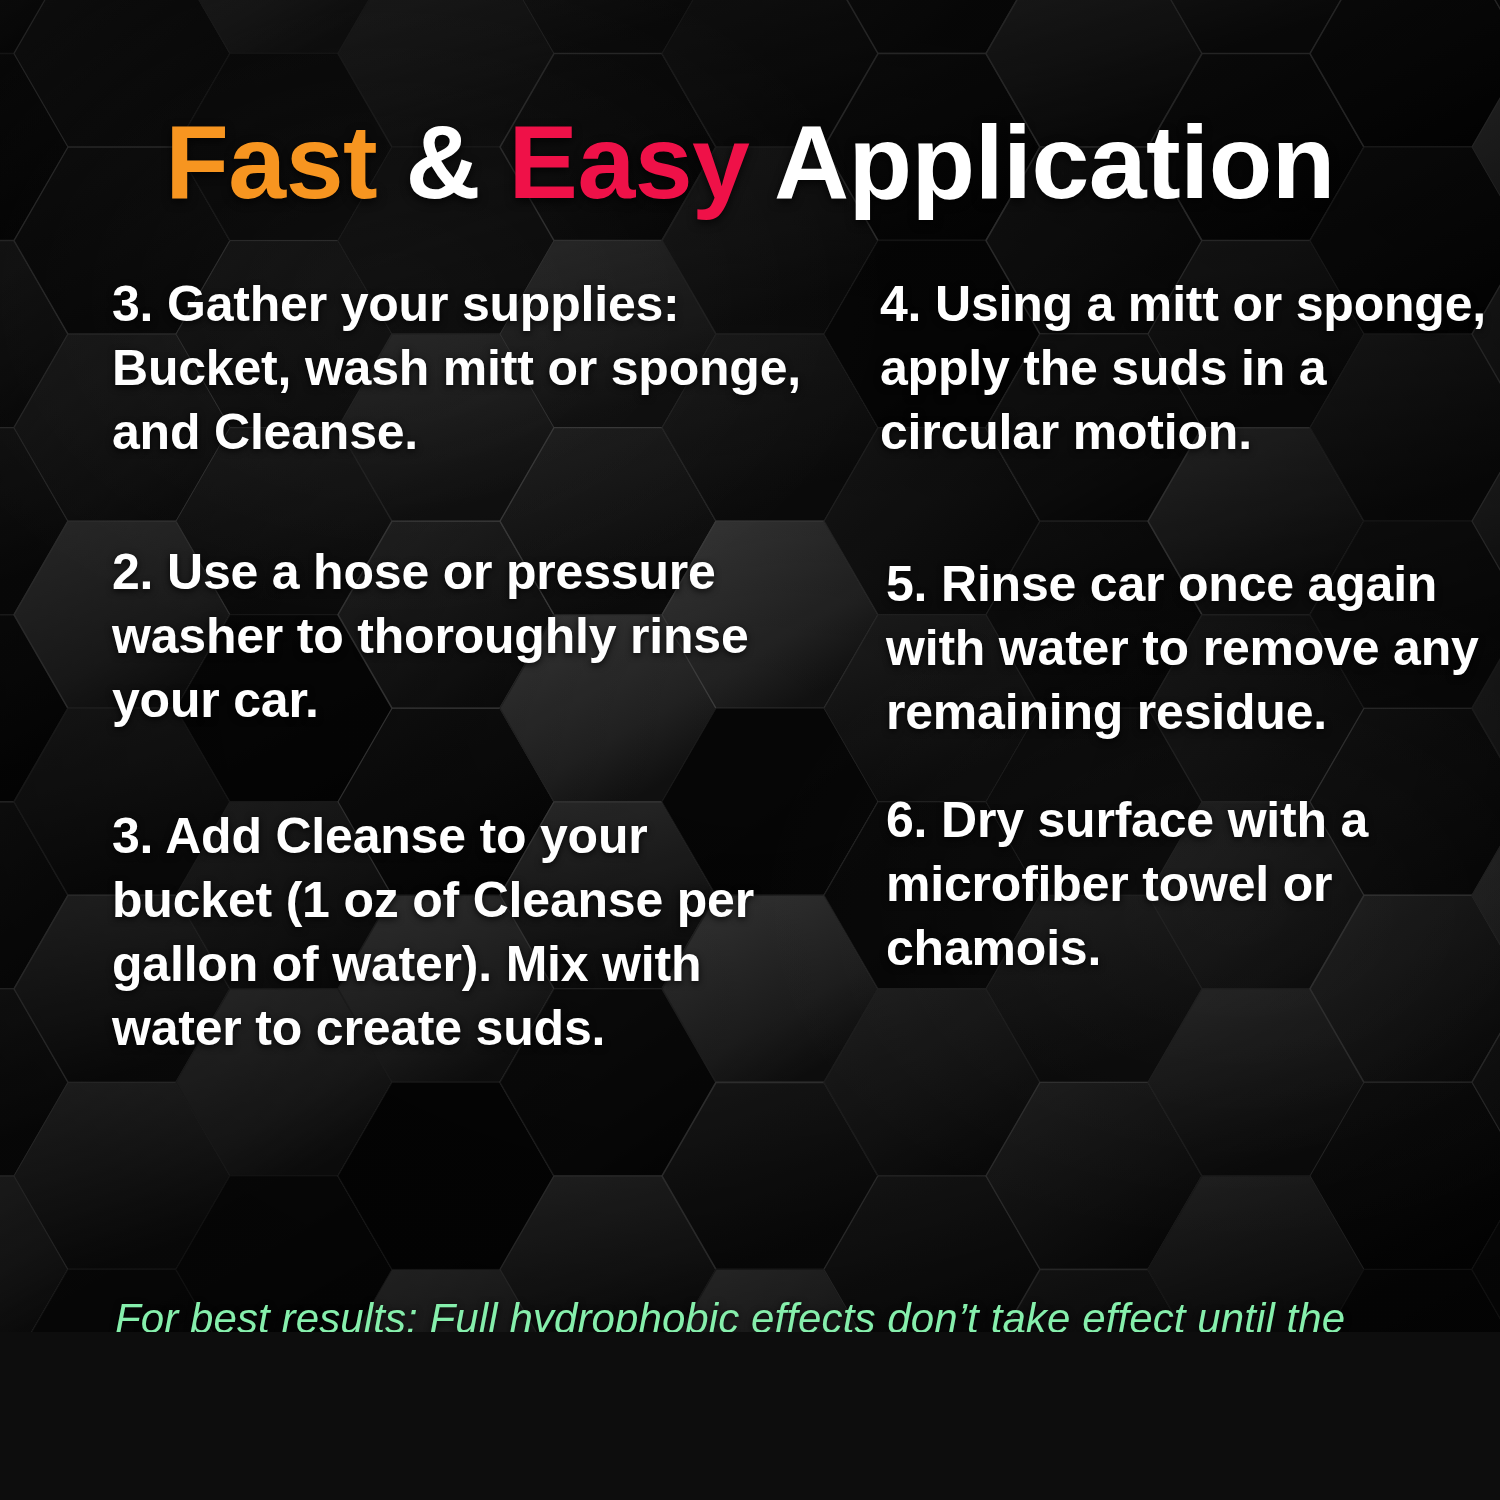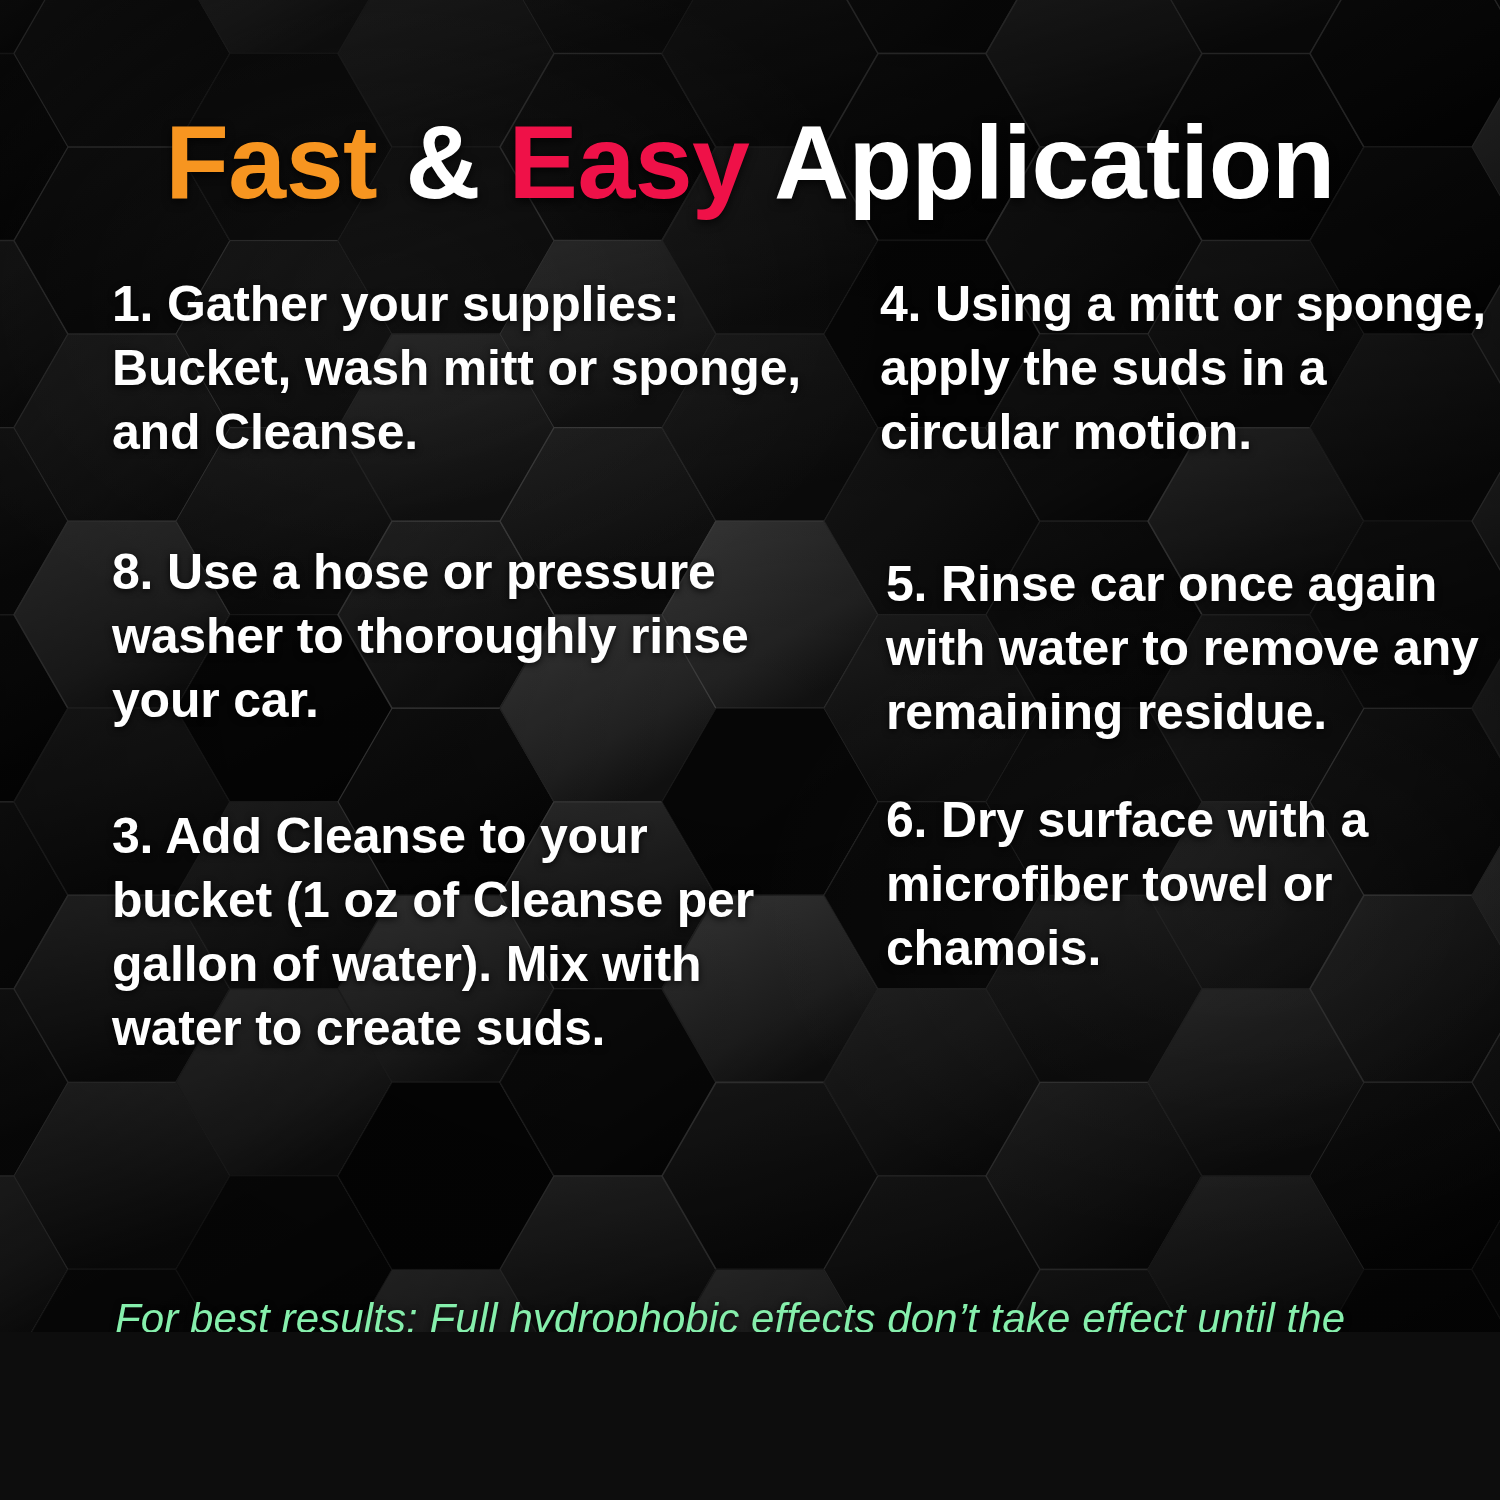--- a/index.html
+++ b/index.html
@@ -350,22 +350,22 @@
   </div>
   <div id="hex-light"></div>
 
   <div id="content">
 
     <h1 id="title">
       <span class="w-fast">Fast</span><span class="w-amp"> &amp; </span><span class="w-easy">Easy</span><span class="w-app"> Application</span>
     </h1>
 
     <div class="column" id="col-left">
-      <p class="step">1. Gather your supplies: Bucket, wash mitt or sponge, and Cleanse.</p>
-      <p class="step">8. Use a hose or pressure washer to thoroughly rinse your car.</p>
+      <p class="step">3. Gather your supplies: Bucket, wash mitt or sponge, and Cleanse.</p>
+      <p class="step">2. Use a hose or pressure washer to thoroughly rinse your car.</p>
       <p class="step">3. Add Cleanse to your bucket (1 oz of Cleanse per gallon of water). Mix with water to create suds.</p>
     </div>
 
     <div class="column" id="col-right">
       <p class="step">4. Using a mitt or sponge, apply the suds in a circular motion.</p>
       <p class="step">5. Rinse car once again with water to remove any remaining residue.</p>
       <p class="step">6. Dry surface with a microfiber towel or chamois.</p>
     </div>
 
     <p id="footnote">For best results: Full hydrophobic effects don’t take effect until the cure period of 12-24 hours. Cleanse can be used EVERY time you wash your vehicle.</p>

